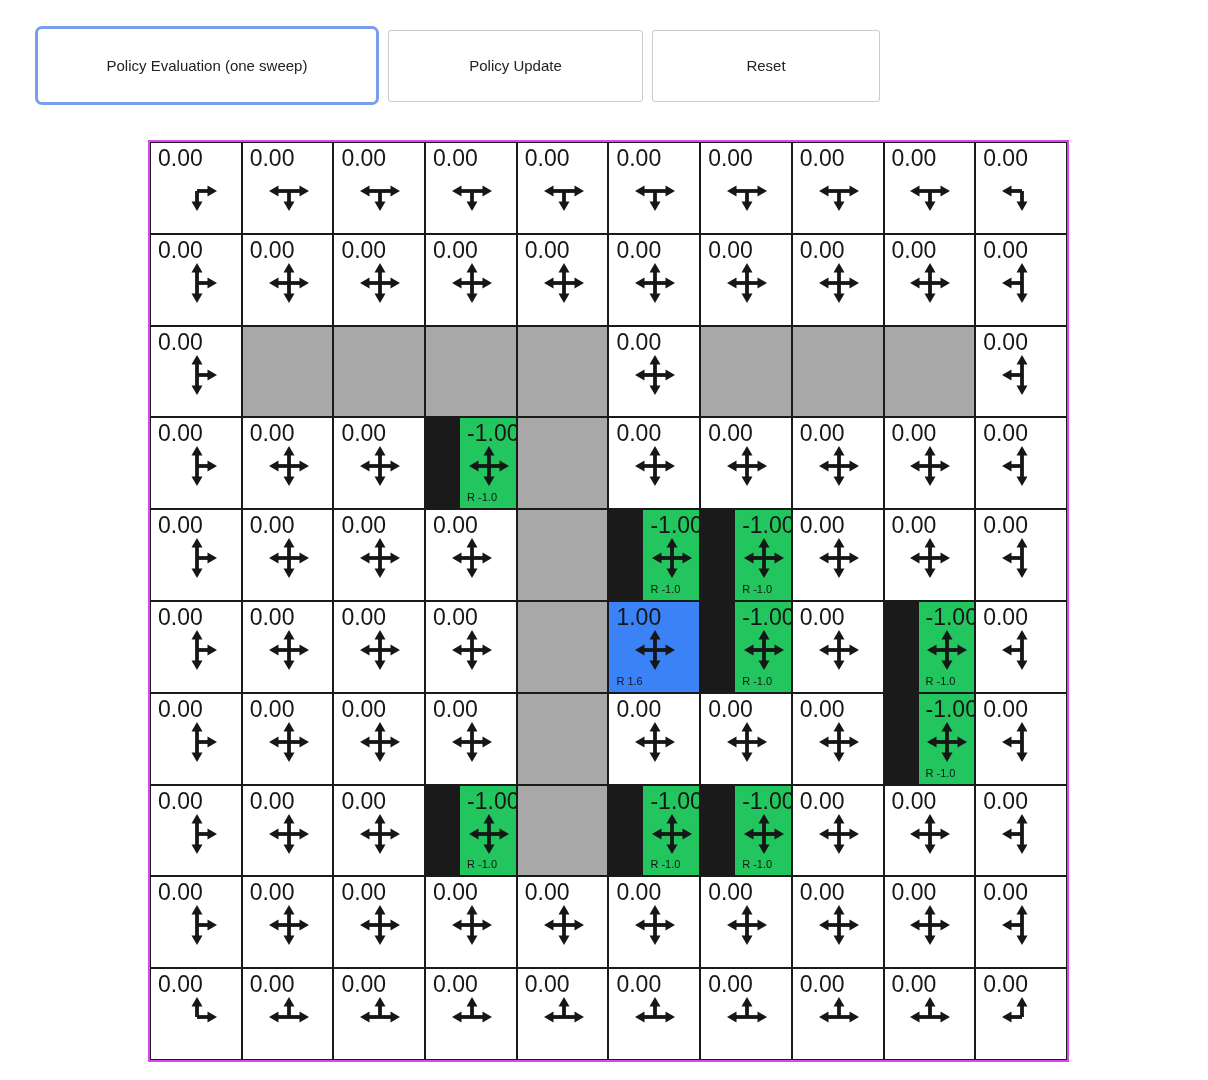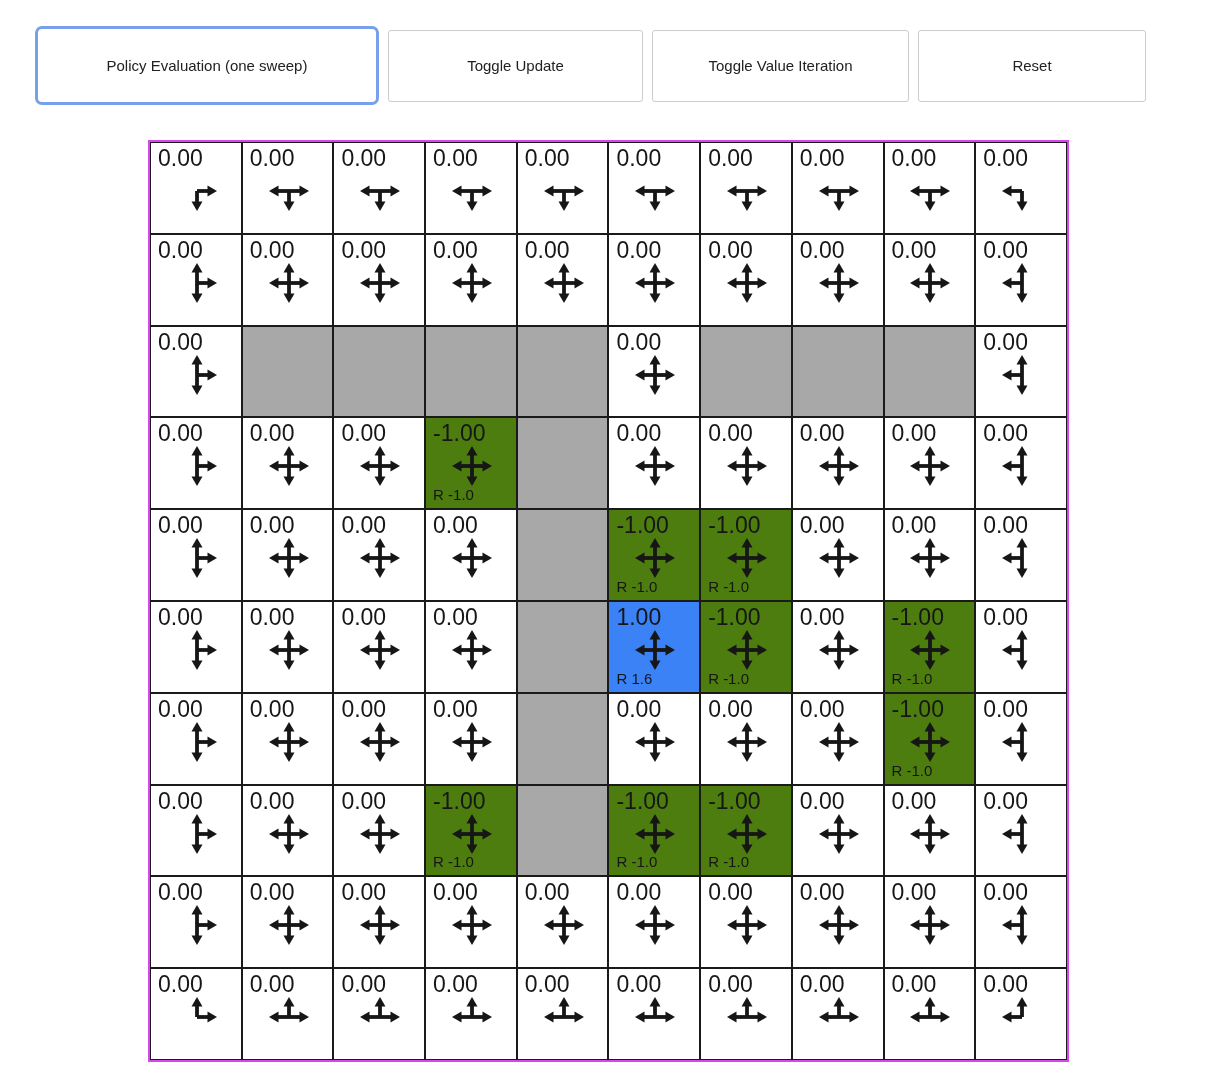--- a/index.html
+++ b/index.html
@@ -7,33 +7,32 @@
   .toolbar{position:absolute;left:35px;top:26px;display:flex;align-items:center;gap:9px;}
   .btn{box-sizing:border-box;height:72px;background:#ffffff;border:1px solid #cccccc;border-radius:3px;
     font-family:"Liberation Sans", sans-serif;font-size:15px;color:#222222;cursor:pointer;padding:0 16px;}
   .btn.focused{height:79px;border:3px solid #78a0ea;border-radius:7px;}
   .btn.w1{width:344px}.btn.w2{width:255px}.btn.w3{width:257px}.btn.w4{width:228px}
   .grid{position:absolute;left:148px;top:140px;display:grid;
     grid-template-columns:repeat(10,91.7px);grid-auto-rows:91.8px;
     border:2px solid #d946ef;background:#1a1a1a;}
   .cell{position:relative;box-sizing:border-box;border:1px solid #1a1a1a;background:#ffffff;overflow:hidden;}
   .cell.wall{background:#a8a8a8;}
-  .cell.neg{background:#4d7c0f;}
+  .cell.neg{background:#22c55e;margin-left:34px;}
   .cell.pos{background:#3b82f6;}
   .val{position:absolute;top:0px;left:7px;font-size:23px;line-height:30px;color:#161616;}
-  .rew{position:absolute;bottom:5px;left:7px;font-size:15px;color:#161616;}
+  .rew{position:absolute;bottom:5px;left:7px;font-size:11px;color:#161616;}
   .arr{position:absolute;top:25px;left:50%;margin-left:-22px;width:46px;height:46px;}
 </style>
 </head>
 <body>
 
 <div class="toolbar">
   <button class="btn w1 focused">Policy Evaluation (one sweep)</button>
-  <button class="btn w2">Toggle Update</button>
-  <button class="btn w3">Toggle Value Iteration</button>
+  <button class="btn w2">Policy Update</button>
   <button class="btn w4">Reset</button>
 </div>
 
 <div class="grid" id="grid">
     <div class="cell">
       <div class="val">0.00</div>
       <svg viewBox="-23 -23 46 46" class="arr">
         <line x1="0" y1="0" x2="12" y2="0" stroke="#161616" stroke-width="3.8"></line>
         <polygon points="20,0 10.5,5.5 10.5,-5.5" fill="#161616"></polygon>
         <line x1="0" y1="0" x2="0" y2="12" stroke="#161616" stroke-width="3.8"></line>

